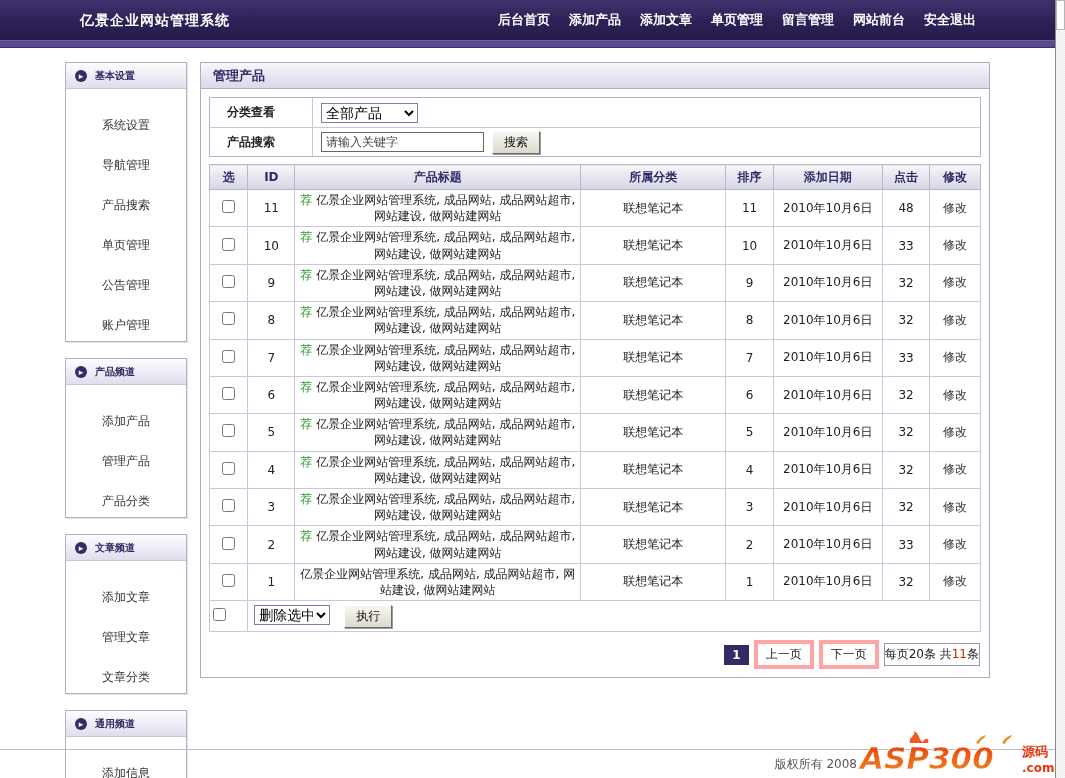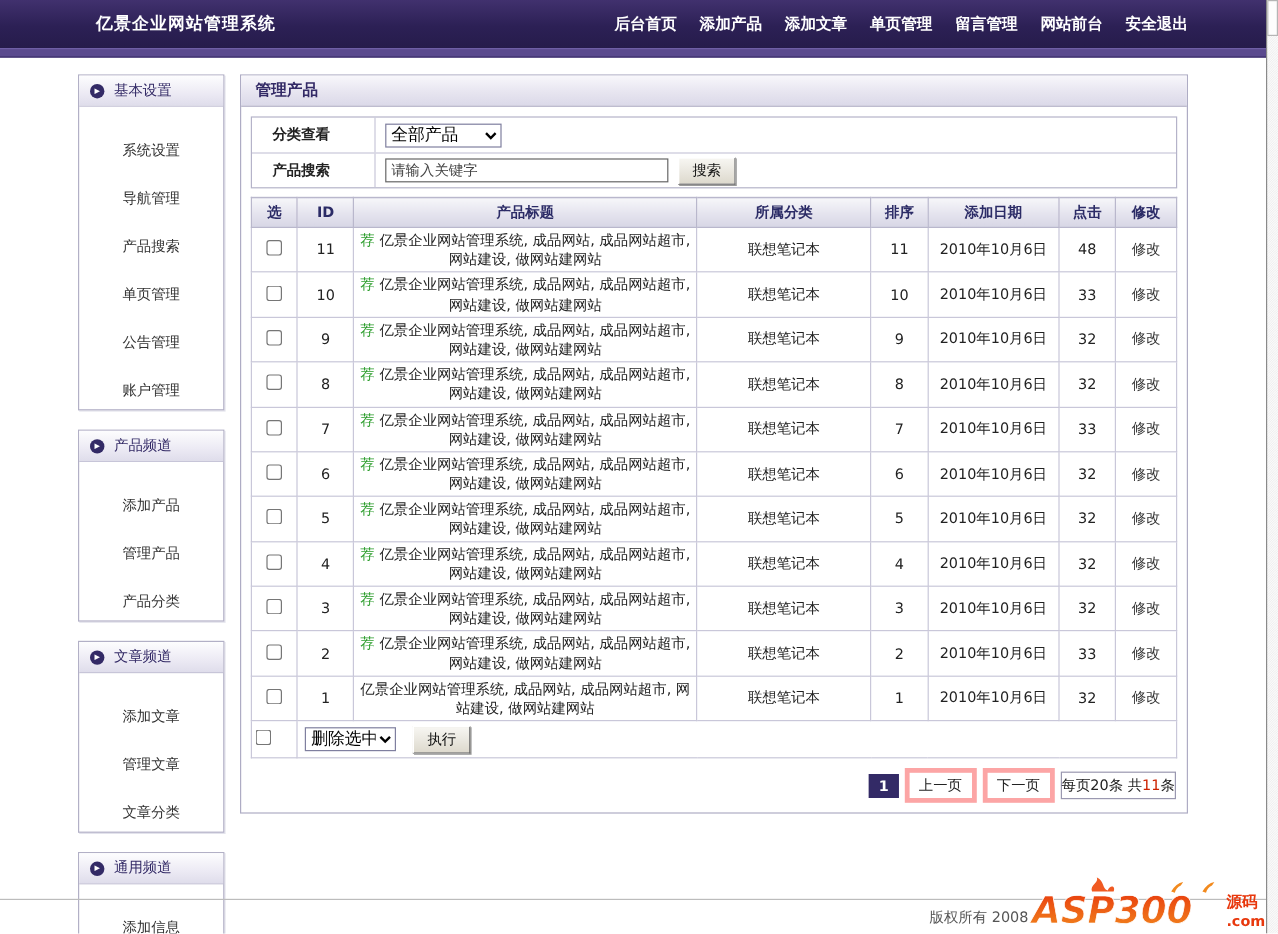--- a/index.html
+++ b/index.html
@@ -4,55 +4,55 @@
 <style>
   * { margin:0; padding:0; box-sizing:border-box; }
   html,body { width:1065px; height:778px; }
   body { font-family:"DejaVu Sans", sans-serif; font-size:12px; color:#222; background:#fff; position:relative; overflow:hidden; }
 
   
   .topbar { position:absolute; left:0; top:0; width:1055px; height:40px;
     background:linear-gradient(180deg,#41316e 0%,#2c2055 55%,#261c4b 100%); }
   .topbar .app-title { position:absolute; left:80px; top:0; line-height:40px;
     color:#fff; font-size:14px; font-weight:bold; letter-spacing:1px; }
-  .topnav { position:absolute; right:65px; top:0; height:40px; display:flex; align-items:center; gap:19px; }
+  .topnav { position:absolute; right:79px; top:0; height:40px; display:flex; align-items:center; gap:19px; }
   .topnav a { color:#fff; font-weight:bold; font-size:13px; text-decoration:none; cursor:pointer; white-space:nowrap; }
   .substrip { position:absolute; left:0; top:40px; width:1055px; height:8px;
     background:#5a4a8e; border-top:1px solid #6f5fa6; border-bottom:1px solid #3c2f6b; }
 
   
   .sidebar { position:absolute; left:65px; top:62px; width:122px; }
   .side-box { border:1px solid #b2b0c6; background:#fff; margin-bottom:16px; box-shadow:1px 1px 0 #e3e3ec; }
   .side-head { height:26px; display:flex; align-items:center; gap:8px; padding-left:9px;
     background:linear-gradient(180deg,#fdfdfe 0%,#eceaf4 60%,#dfddeb 100%);
     border-bottom:1px solid #c7c5d8; }
   .arrow-icon { width:12px; height:12px; border-radius:50%; background:#332a66; color:#fff;
     font-size:9px; line-height:12px; text-align:center; display:inline-block; }
-  .side-title { font-weight:normal; color:#332a66; font-size:12px; }
+  .side-title { font-weight:bold; color:#332a66; font-size:10px; }
   .side-items { padding:6px 0; }
   .side-item { display:block; height:20px; line-height:20px; padding-left:36px;
     color:#333; text-decoration:none; cursor:pointer;margin-top:20px; }
 
   
   .main-panel { position:absolute; left:200px; top:62px; width:790px; border:1px solid #aeacc4; background:#fff; }
   .panel-head { height:26px; line-height:25px; padding-left:12px; font-weight:bold; font-size:13px; color:#332a66;
     background:linear-gradient(180deg,#f8f7fb 0%,#e7e5f0 55%,#dbd9e9 100%);
     border-bottom:1px solid #aeacc4; }
   .panel-body { padding:8px; }
 
   .filter-box { border:1px solid #b5b3c9; margin-bottom:7px; }
   .filter-row { display:flex; align-items:center; height:29px; }
   .filter-row + .filter-row { border-top:1px solid #c9c7d9; }
   .filter-label { width:103px; padding-left:17px; font-weight:bold; color:#222; flex:0 0 103px;
     align-self:stretch; display:flex; align-items:center; border-right:1px solid #c9c7d9; }
   .filter-ctrl { padding-left:8px; display:flex; align-items:center; gap:8px; }
   select { font-family:"DejaVu Sans",sans-serif; font-size:14px; height:20px; background:#fff; border:1px solid #7f7f9f; }
   .sel-cat { width:97px; }
   .sel-action { width:76px; }
-  .txt-input { width:236px; height:20px; border:1px solid #666; padding:1px 4px; font-size:12px; color:#444;
+  .txt-input { width:163px; height:20px; border:1px solid #666; padding:1px 4px; font-size:12px; color:#444;
     font-family:"DejaVu Sans",sans-serif; }
   .btn3d { font-family:"DejaVu Sans",sans-serif; font-size:12px; padding:2px 11px; cursor:pointer;
     background:linear-gradient(180deg,#f7f6f2 0%,#ddd9cd 100%);
     border:1px solid #6a6a6a; border-top-color:#fff; border-left-color:#fff;
     box-shadow:1px 1px 0 #9a9a9a; color:#111; }
 
   table.grid { width:100%; border-collapse:collapse; }
   table.grid th { height:25px; font-size:12px; font-weight:bold; color:#2b2b66;
     background:linear-gradient(180deg,#f6f6f9 0%,#e4e3ee 55%,#d7d6e5 100%);
     border:1px solid #b9b7cc; text-align:center; }

